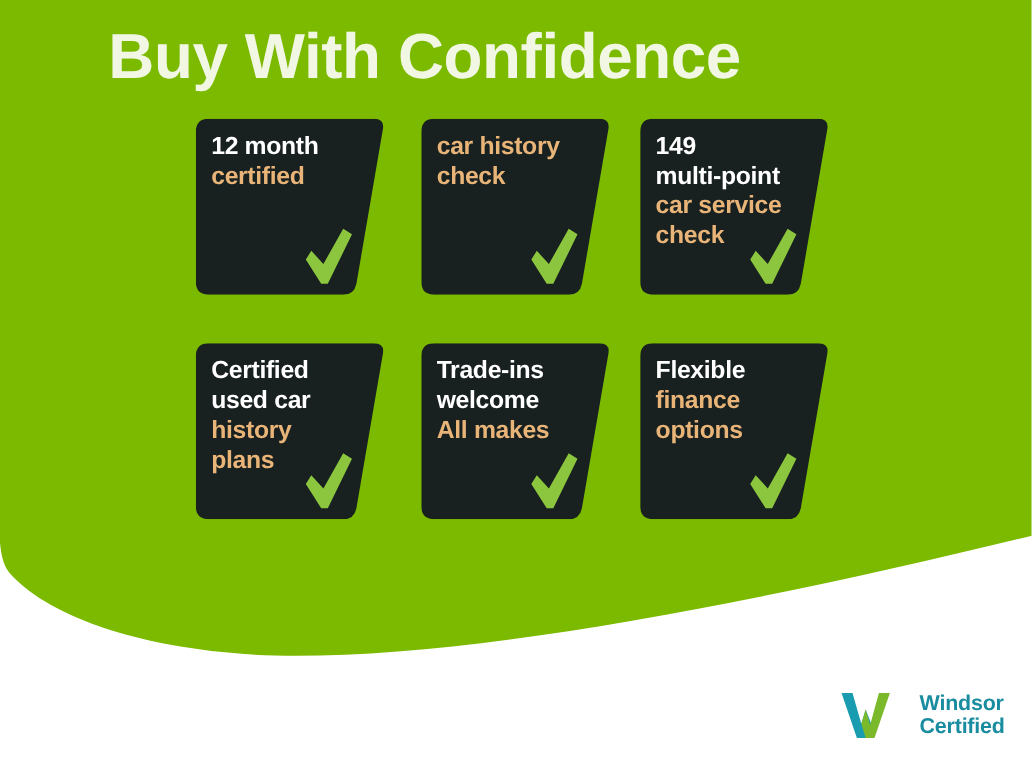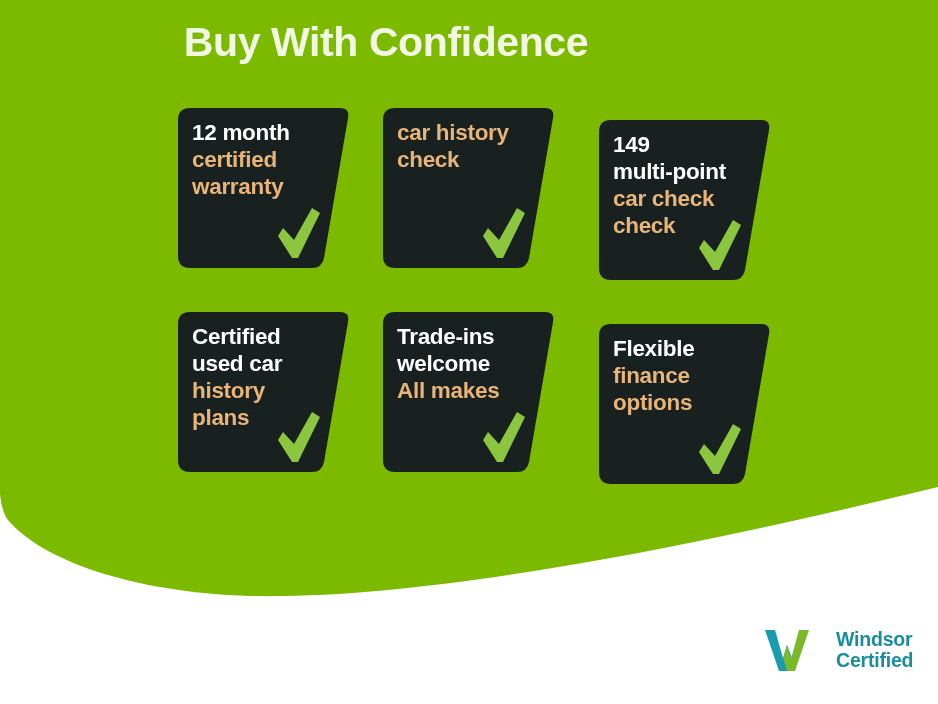--- a/index.html
+++ b/index.html
@@ -31,21 +31,21 @@
 
   
   #title {
     position: absolute;
     z-index: 3;
     left: 0;
     top: 20px;
     width: 772px;
     text-align: center;
     color: #f2f7e4;
-    font-size: 41px;
+    font-size: 58px;
     font-weight: bold;
     letter-spacing: -0.4px;
     line-height: 1.1;
     font-family: "Liberation Sans", sans-serif;
   }
 
   
   #cards {
     position: absolute;
     z-index: 2;
@@ -61,21 +61,21 @@
   }
 
   .card {
     position: absolute;
     top: 0;
     width: 172px;
     height: 160px;
   }
   .card.col0 { left: 0px; }
   .card.col1 { left: 205px; }
-  .card.col2 { left: 421px; margin-top: 12px; }
+  .card.col2 { left: 404px; }
 
   .card-shape {
     position: absolute;
     left: 0;
     top: 0;
     width: 172px;
     height: 160px;
     z-index: 0;
   }
 
@@ -137,21 +137,20 @@
 
     <div class="card-row">
 
       <div class="card col0">
         <svg class="card-shape" viewBox="0 0 172 160" xmlns="http://www.w3.org/2000/svg">
           <path d="M12,0 L162,0 Q172,0 170,10 L146,150 Q144,160 134,160 L12,160 Q0,160 0,148 L0,12 Q0,0 12,0 Z" fill="#182020"></path>
         </svg>
         <div class="card-text">
           <span class="line-white">12 month</span>
           <span class="line-tan">certified</span>
-          <span class="line-tan">warranty</span>
         </div>
         <svg class="tick" style="left:98px; top:98px;" viewBox="0 0 46 56" xmlns="http://www.w3.org/2000/svg">
           <path d="M2,30 L7,22 L18,34 L36,2 L44,7 L22,52 L16,52 Z" fill="#8cc63e"></path>
         </svg>
       </div>
 
       <div class="card col1">
         <svg class="card-shape" viewBox="0 0 172 160" xmlns="http://www.w3.org/2000/svg">
           <path d="M12,0 L162,0 Q172,0 170,10 L146,150 Q144,160 134,160 L12,160 Q0,160 0,148 L0,12 Q0,0 12,0 Z" fill="#182020"></path>
         </svg>
@@ -164,21 +163,21 @@
         </svg>
       </div>
 
       <div class="card col2">
         <svg class="card-shape" viewBox="0 0 172 160" xmlns="http://www.w3.org/2000/svg">
           <path d="M12,0 L162,0 Q172,0 170,10 L146,150 Q144,160 134,160 L12,160 Q0,160 0,148 L0,12 Q0,0 12,0 Z" fill="#182020"></path>
         </svg>
         <div class="card-text">
           <span class="line-white">149</span>
           <span class="line-white">multi-point</span>
-          <span class="line-tan">car check</span>
+          <span class="line-tan">car service</span>
           <span class="line-tan">check</span>
         </div>
         <svg class="tick" style="left:98px; top:98px;" viewBox="0 0 46 56" xmlns="http://www.w3.org/2000/svg">
           <path d="M2,30 L7,22 L18,34 L36,2 L44,7 L22,52 L16,52 Z" fill="#8cc63e"></path>
         </svg>
       </div>
 
     </div>
 
     <div class="card-row">

